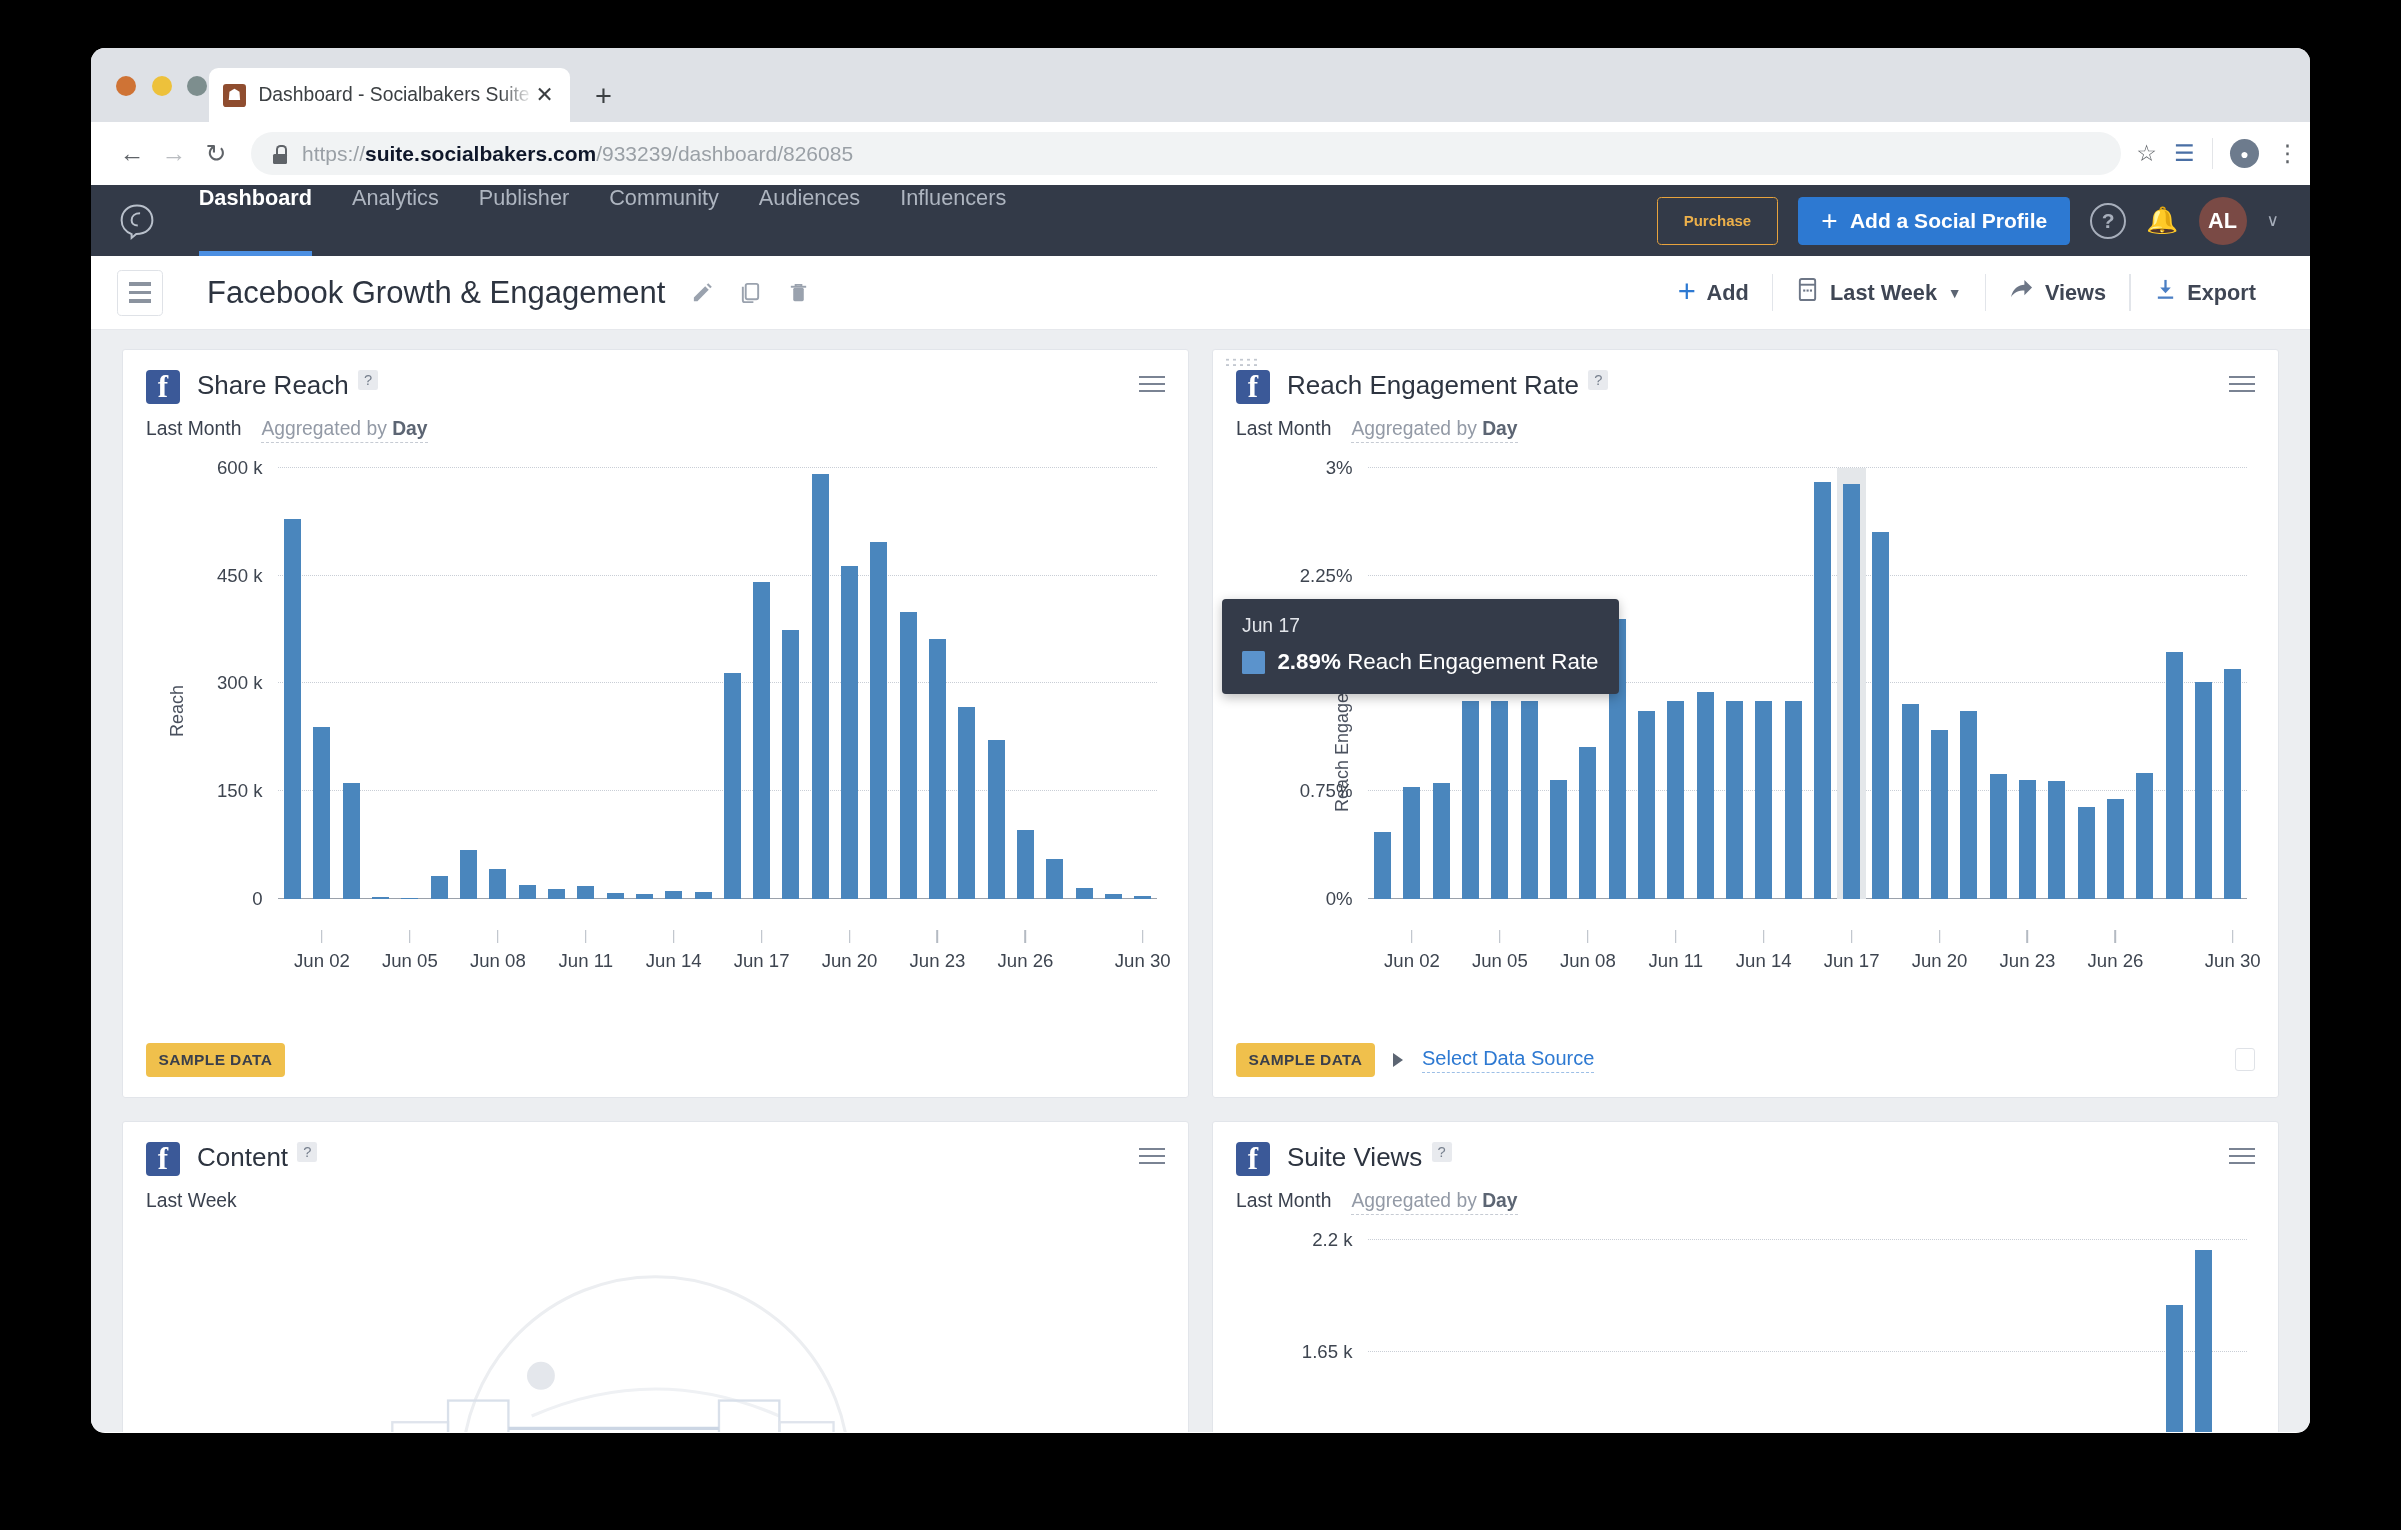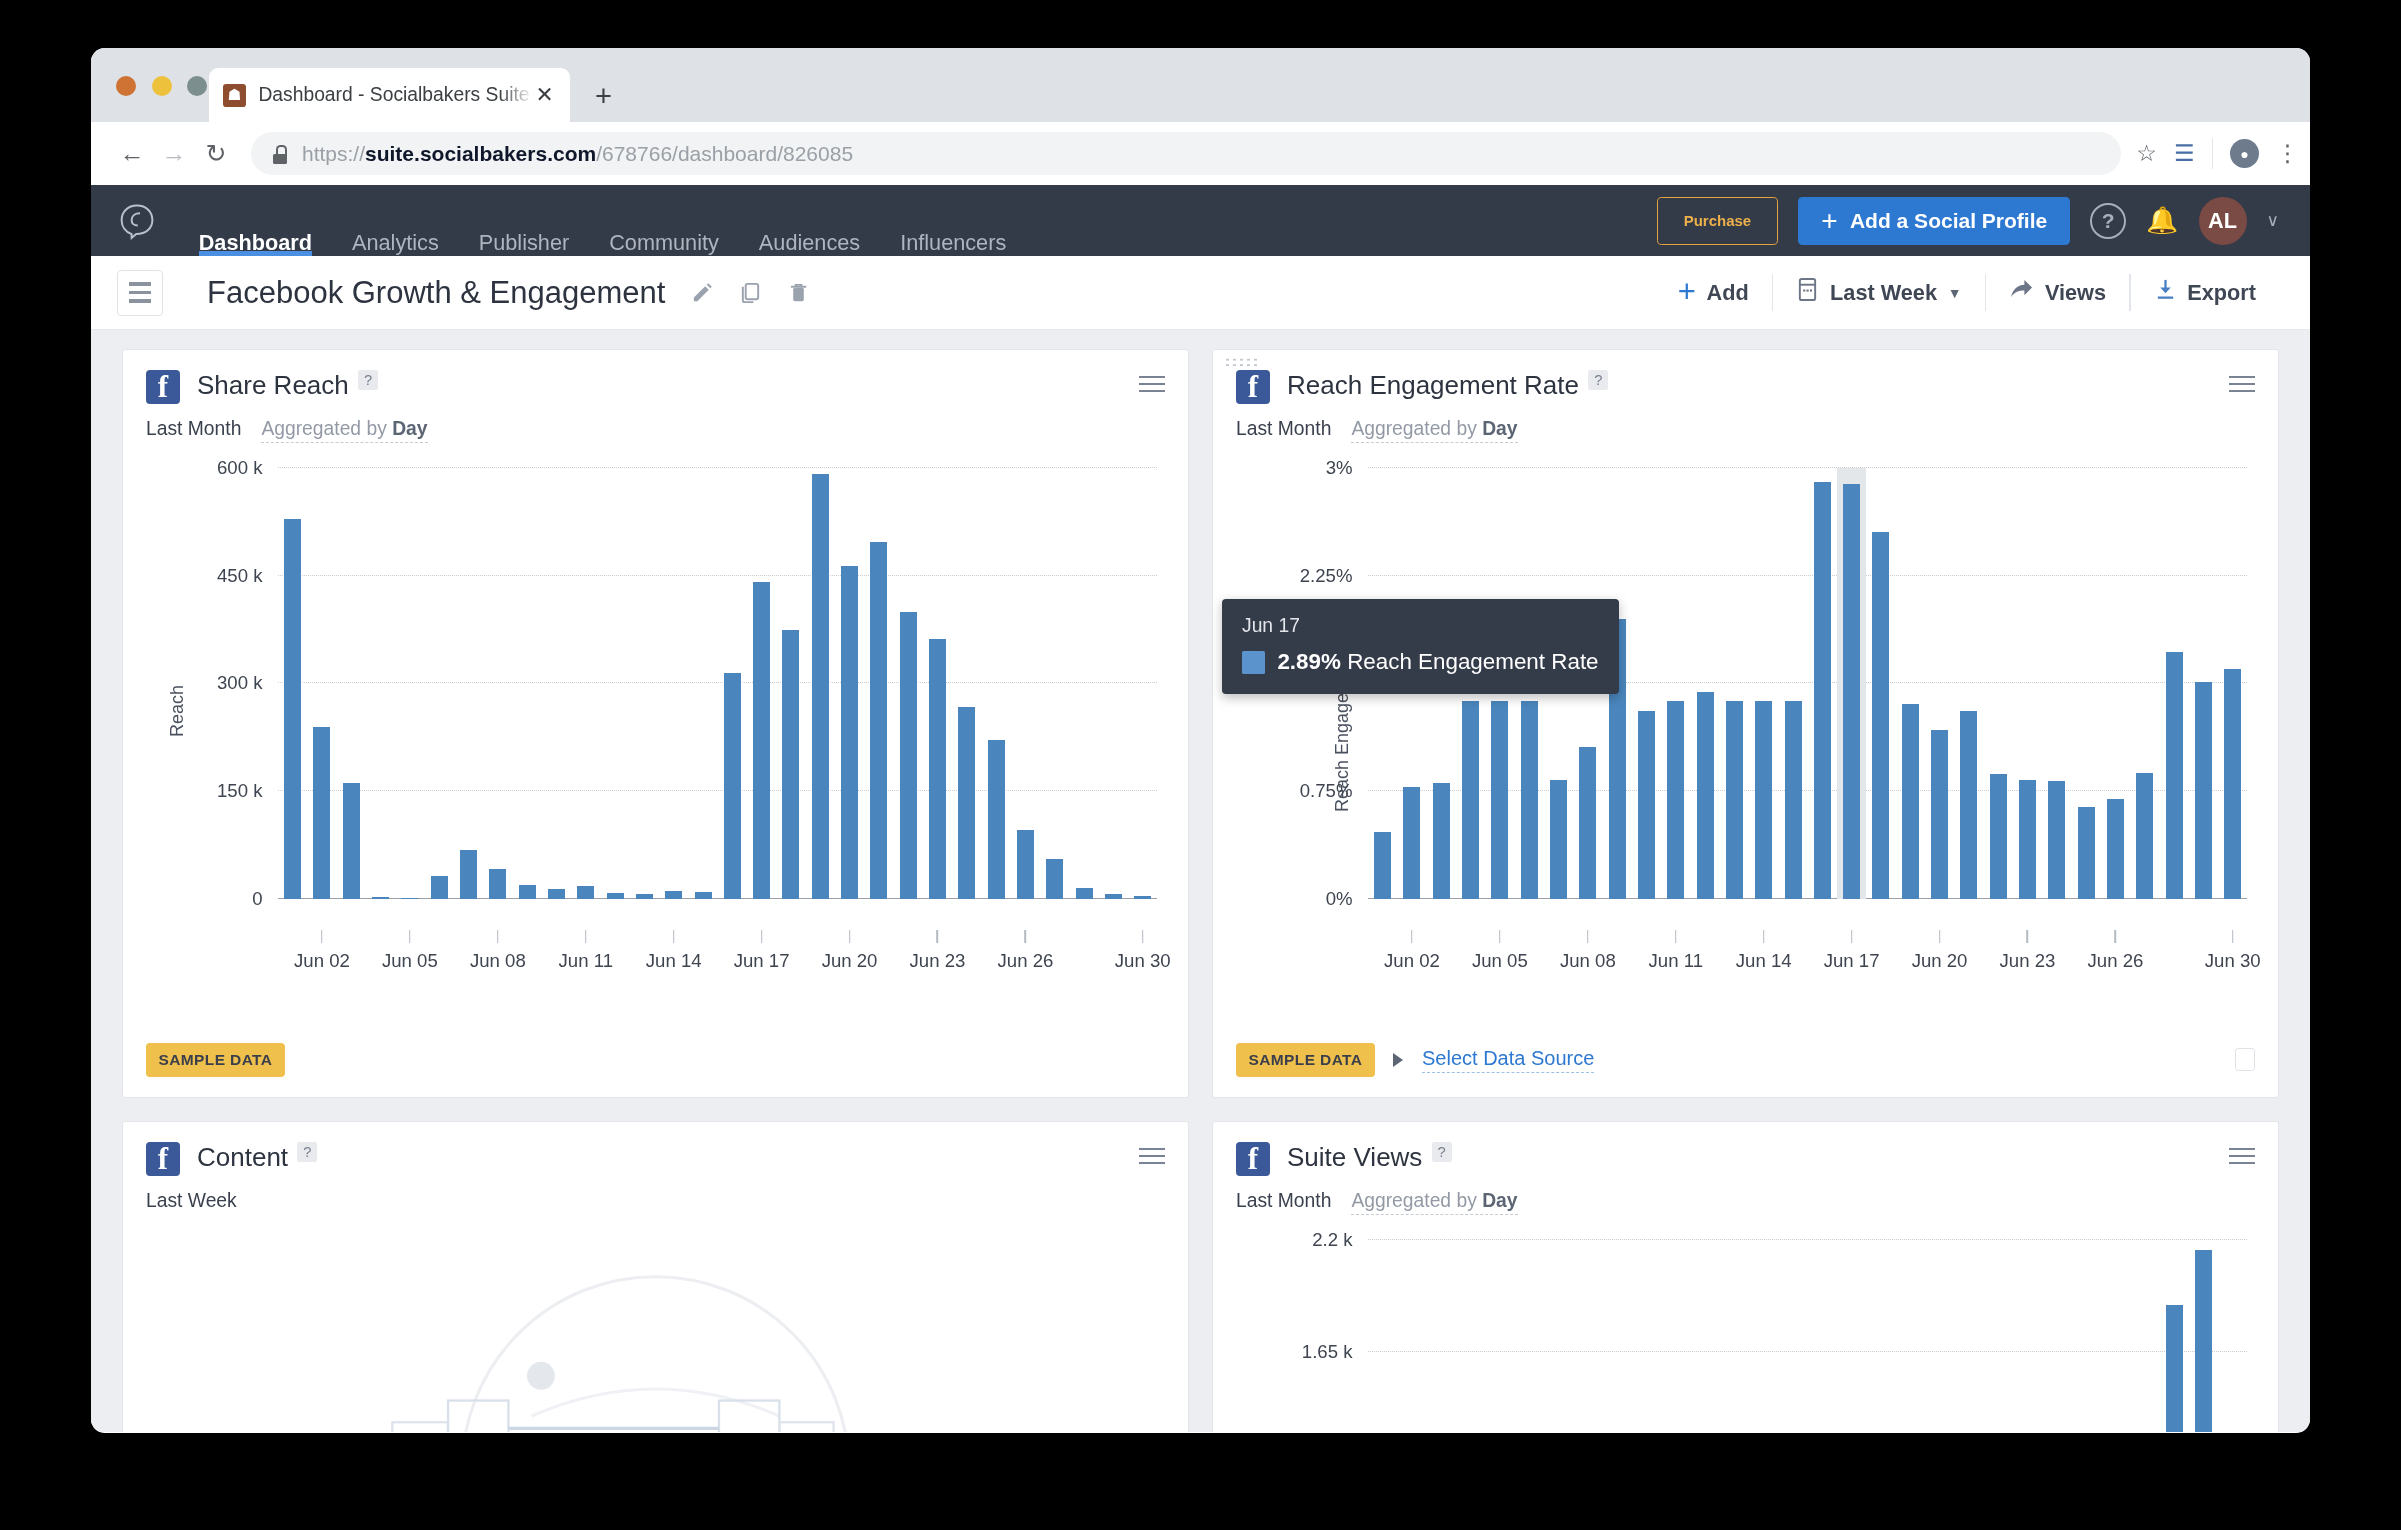--- a/index.html
+++ b/index.html
@@ -142,21 +142,21 @@
     display: flex; align-items: center;
     padding: 0 31px 0 26px;
     position: relative;
   }
   .logo {
     width: 40px; height: 40px; margin-right: 21.7px;
     flex: 0 0 40px;
   }
   .navitems { display: flex; align-items: stretch; height: 71px; }
   .navitem {
-    display: flex; align-items: flex-end;
+    display: flex; align-items: flex-start;
     padding: 0 20px;
     font-size: 21.7px; color: #aeb5c0;
     position: relative; cursor: pointer;
     white-space: nowrap;
   }
   .navitem.active { color: #ffffff; font-weight: bold; }
   .navitem.active::after {
     content: ""; position: absolute;
     left: 20px; right: 20px; bottom: 0; height: 4.6px;
     background: #4b8fe2;
@@ -440,21 +440,21 @@
       </div>
       <div class="tab-new">+</div>
     </div>
 
     <div class="toolbar">
       <div class="navbtn">←</div>
       <div class="navbtn fwd">→</div>
       <div class="navbtn">↻</div>
       <div class="omnibox">
         <span class="lock"></span>
-        <span class="url"><span>https://</span><span class="host">suite.socialbakers.com</span><span>/678766/dashboard/826085</span></span>
+        <span class="url"><span>https://</span><span class="host">suite.socialbakers.com</span><span>/933239/dashboard/826085</span></span>
       </div>
       <div class="tb-right">
         <span class="star">☆</span>
         <span class="layers">☰</span>
         <span class="tb-sep"></span>
         <span class="avatar-sm">●</span>
         <span class="kebab">⋮</span>
       </div>
     </div>
 

